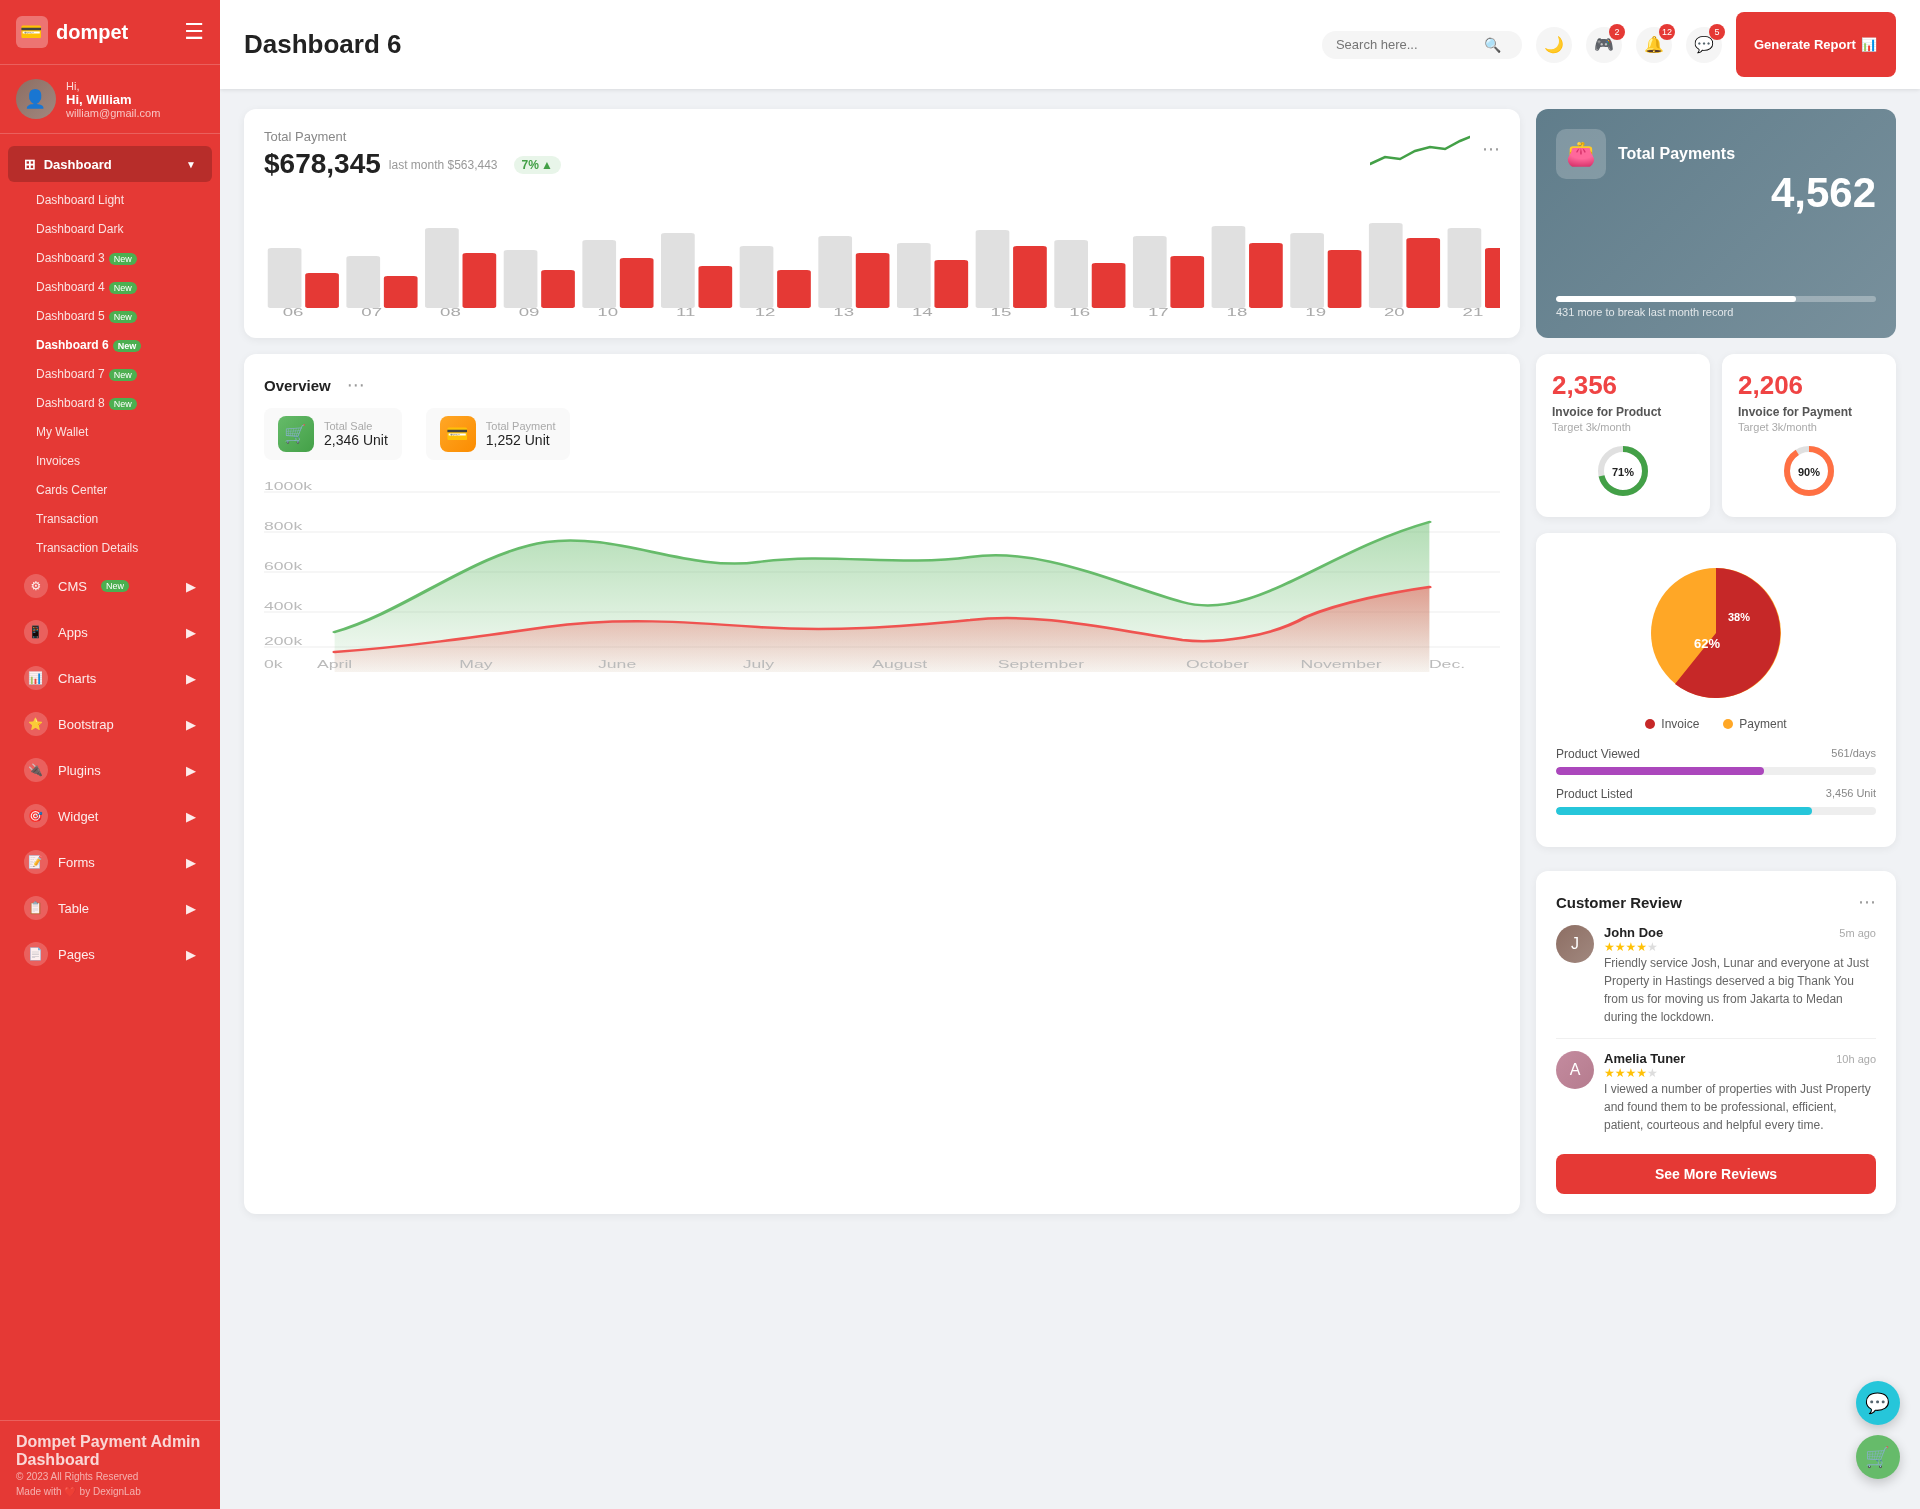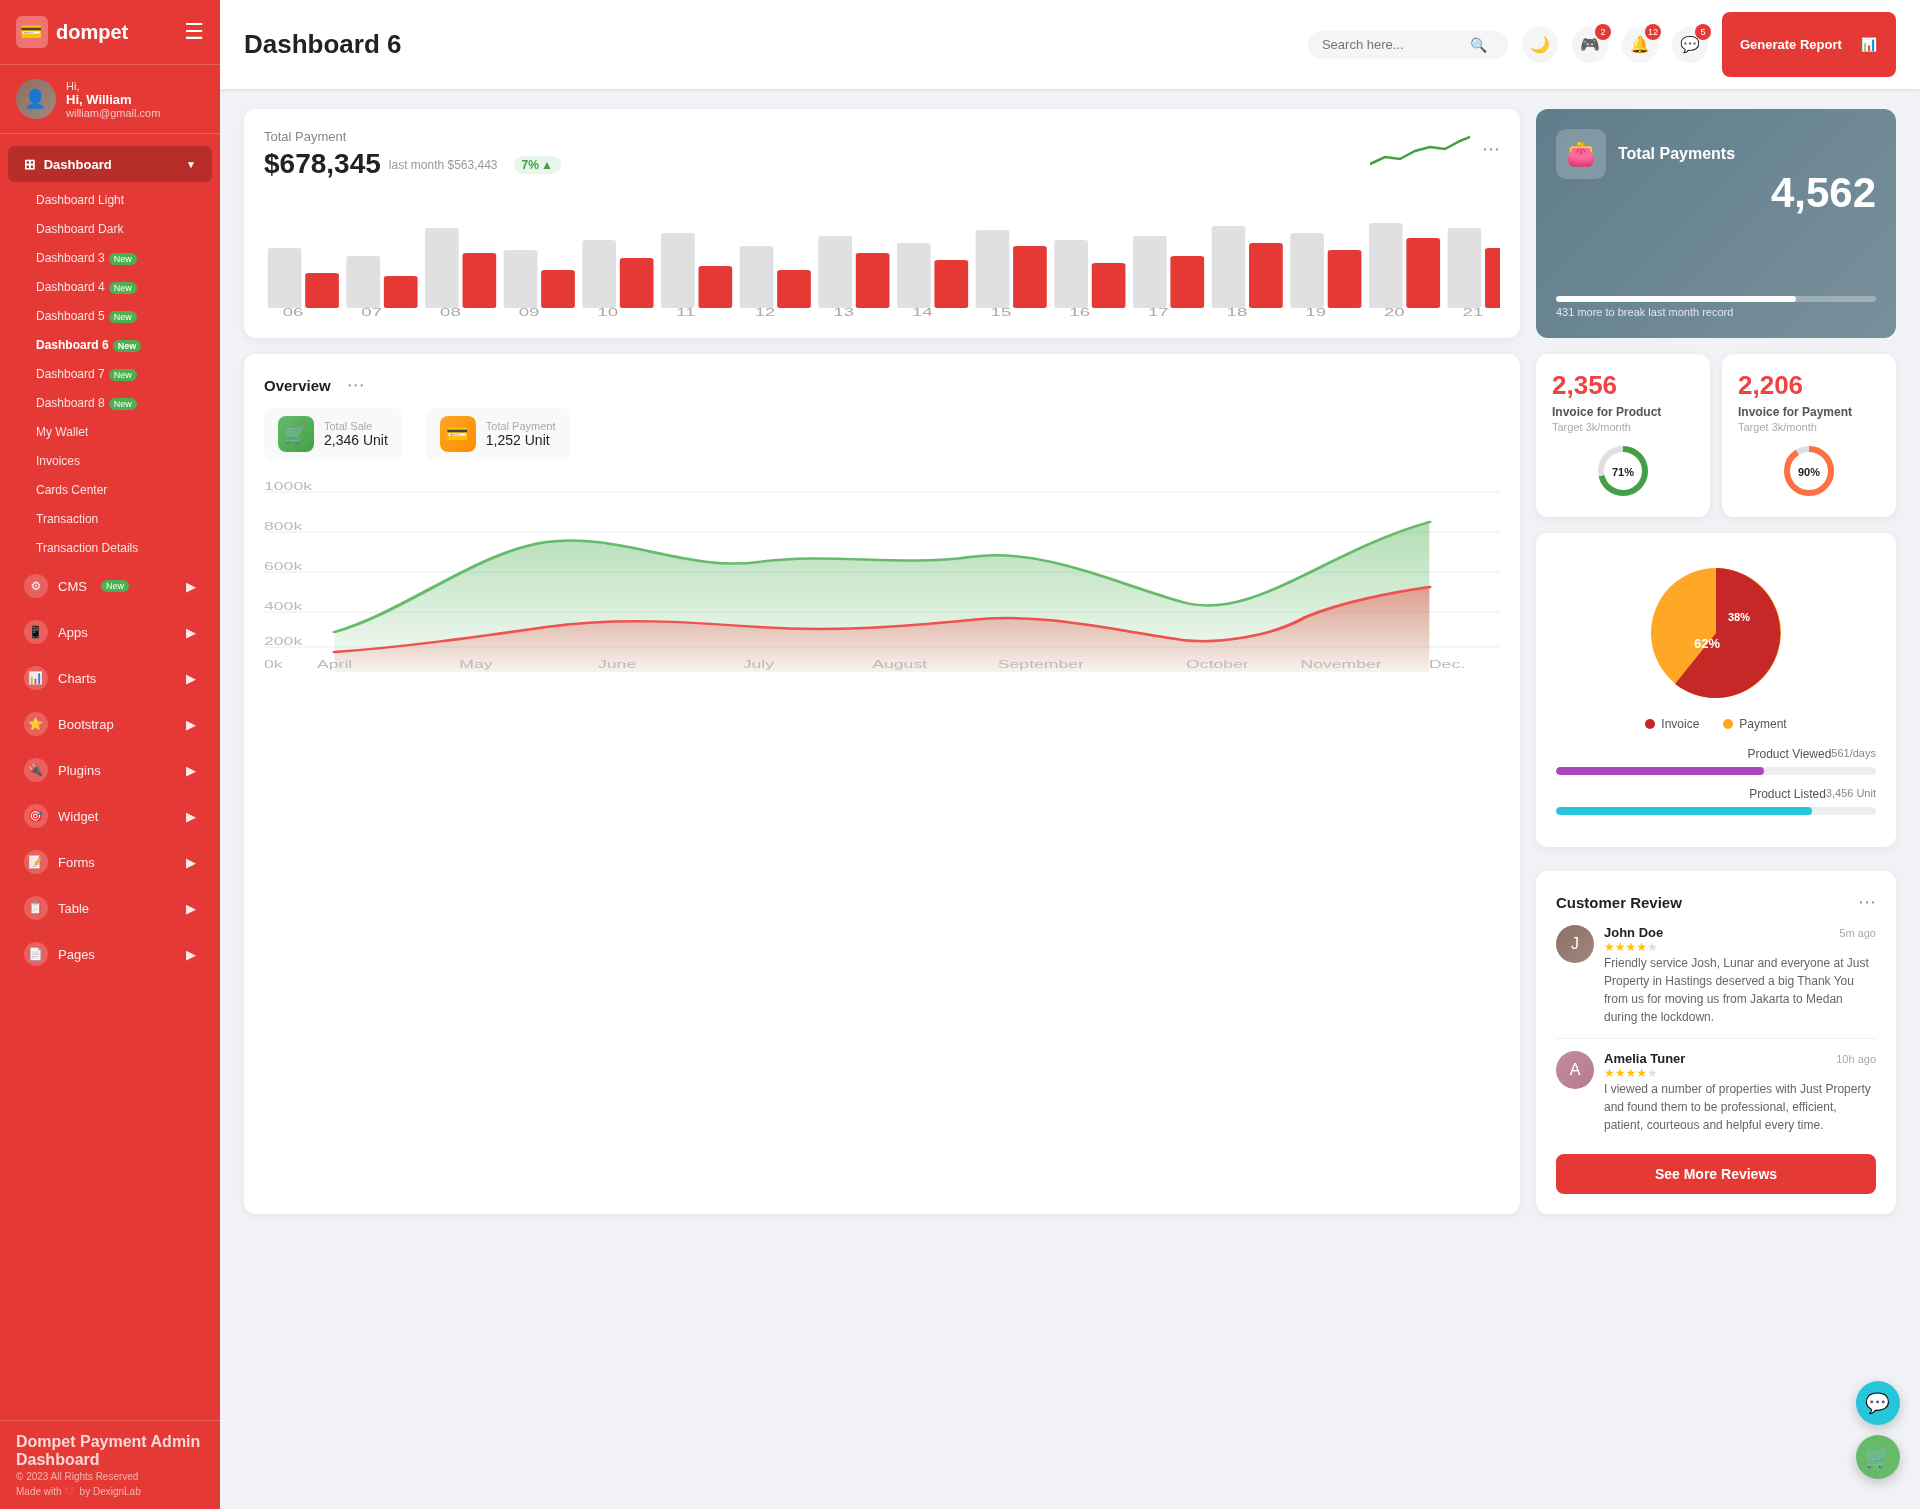--- a/index.html
+++ b/index.html
@@ -174,21 +174,21 @@
       background: #e53935;
       color: #fff;
       border: none;
       padding: 25px 18px;
       border-radius: 8px;
       font-size: 13px;
       font-weight: 600;
       cursor: pointer;
       display: flex;
       align-items: center;
-      gap: 20px;
+      gap: 6px;
     }
 
     .card {
       background: #fff;
       border-radius: 12px;
       padding: 20px;
       box-shadow: 0 2px 8px rgba(0,0,0,0.06);
     }
     .card-header-row {
       display: flex;
@@ -320,21 +320,21 @@
       padding: 12px;
       border-radius: 8px;
       font-size: 14px;
       font-weight: 600;
       cursor: pointer;
       margin-top: 8px;
     }
 
     
     .product-stat { margin-bottom: 12px; }
-    .product-stat-header { display: flex; justify-content: flex-end; font-size: 12px; color: #555; margin-bottom: 6px; }
+    .product-stat-header { display: flex; justify-content: space-between; font-size: 12px; color: #555; margin-bottom: 6px; }
     .stat-value { color: #888; font-size: 11px; }
     .progress-bar { height: 8px; border-radius: 4px; overflow: hidden; background: #eee; }
     .progress-fill { height: 100%; border-radius: 4px; }
 
     
     .floating-btns {
       position: fixed;
       bottom: 30px;
       right: 20px;
       display: flex;

